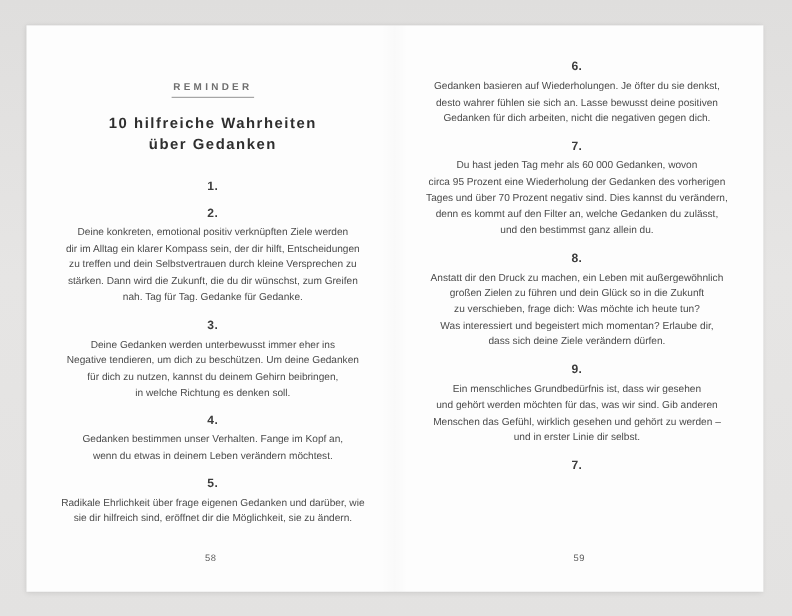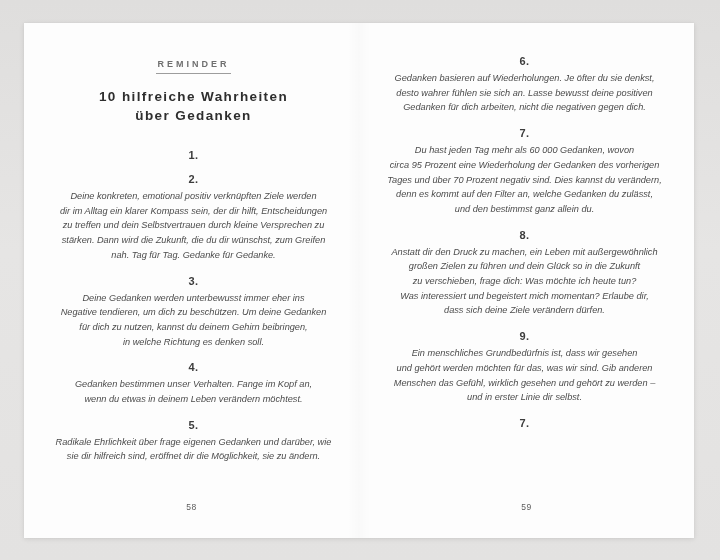--- a/index.html
+++ b/index.html
@@ -17,21 +17,21 @@
     box-shadow:0 1px 5px rgba(0,0,0,.10),0 0 1px rgba(0,0,0,.06);
     display:flex;
   }
   .spread::after{ 
     content:"";position:absolute;left:50%;top:0;width:24px;height:100%;
     transform:translateX(-50%);
     background:linear-gradient(90deg,rgba(0,0,0,0) 0%,rgba(0,0,0,.015) 50%,rgba(0,0,0,0) 100%);
     pointer-events:none;
   }
   .page{position:relative;width:50%;height:100%;box-sizing:border-box;text-align:center;}
-  .page-left{padding:0 4px 0 8px;text-align:center;}
+  .page-left{padding:16px 4px 0 8px;text-align:center;}
   .page-right{padding:0 8px 0 4px;}
 
   .kicker-wrap{margin-top:30px;}
   .kicker{
     display:inline-block;
     font-size:9px;font-weight:bold;letter-spacing:3px;
     color:#6f6f6f;
     border-bottom:1px solid #9d9d9d;
     padding:0 1px 4px 1px;
   }
@@ -44,21 +44,20 @@
   .sections-left{margin-top:24px;}
   .sections-right{margin-top:32px;}
   .truth{margin:0 0 12px;}
   .truth-num{
     font-size:11px;font-weight:bold;color:#3c3c3c;
     letter-spacing:.4px;margin-bottom:4px;
   }
   .truth-text{
     font-size:9.2px;line-height:14.7px;color:#4b4b4b;
     white-space:pre;
-    font-style:italic;
   }
   .pagenum{
     position:absolute;bottom:26px;left:0;width:100%;
     font-size:8.5px;color:#5c5c5c;letter-spacing:.5px;
   }
 </style>
 </head>
 <body>
 
 <div class="scene">

